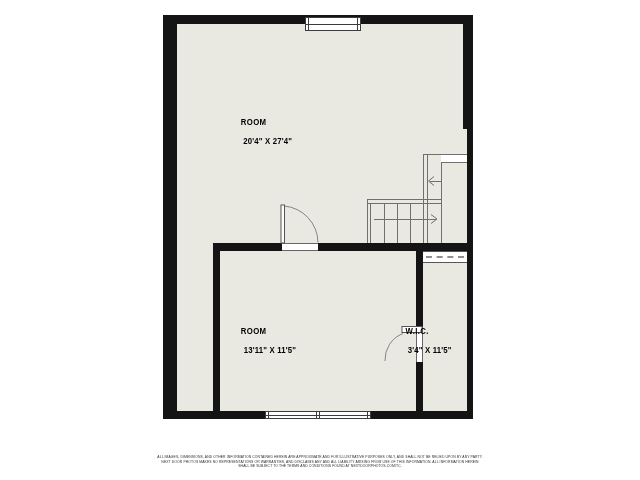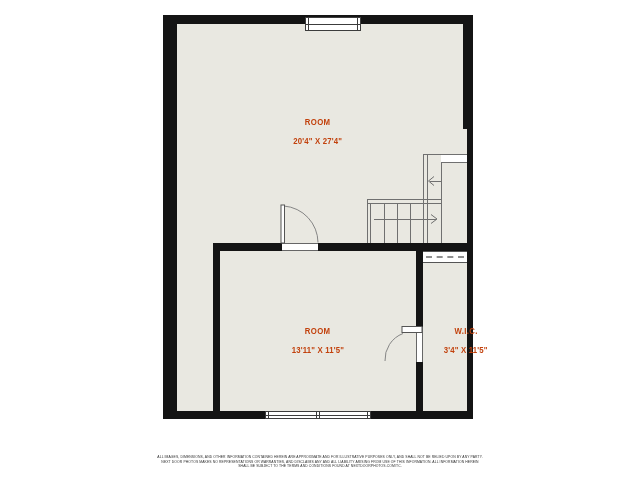--- a/index.html
+++ b/index.html
@@ -7,21 +7,21 @@
     position:relative;width:640px;height:480px;background:#ffffff;
     font-family:"Liberation Sans",sans-serif;overflow:hidden;
   }
   .floor{position:absolute;background:#e9e8e1;}
   .wall{position:absolute;background:#141414;}
   .gap-h{position:absolute;background:#ffffff;border-top:1px solid #666;border-bottom:1px solid #666;box-sizing:border-box;}
   .gap-v{position:absolute;background:#ffffff;border-left:1px solid #666;border-right:1px solid #666;box-sizing:border-box;}
   .opening{position:absolute;background:#ffffff;border-top:1px solid #555;border-bottom:1px solid #555;box-sizing:border-box;}
   .opening .dash{height:0;border-top:2px dashed #8f8f8f;margin:4px 3px 0 3px;}
   svg.overlay{position:absolute;left:0;top:0;}
-  .label-group{position:absolute;text-align:center;color:#c2410c;}
+  .label-group{position:absolute;color:#000000;}
   .room-name{font-size:9.5px;font-weight:bold;letter-spacing:.4px;line-height:10px;display:inline-block;transform:scaleX(.82);}
   .room-dims{font-size:9.5px;font-weight:bold;letter-spacing:.2px;line-height:10px;margin-top:7px;}
   .room-dims span{display:inline-block;transform:scaleX(.82);}
   .disclaimer{position:absolute;left:0;top:455px;width:640px;text-align:center;color:#2e2e2e;}
   .disclaimer div{font-size:3.4px;line-height:4.7px;letter-spacing:.1px;}
 </style>
 </head>
 <body>
 
 <div id="stage">
@@ -102,21 +102,21 @@
   <div class="label-group" style="left:238px;top:111px;width:160px;">
     <span class="room-name">ROOM</span>
     <div class="room-dims"><span>20'4" X 27'4"</span></div>
   </div>
 
   <div class="label-group" style="left:238px;top:320px;width:160px;">
     <span class="room-name">ROOM</span>
     <div class="room-dims"><span>13'11" X 11'5"</span></div>
   </div>
 
-  <div class="label-group" style="left:424px;top:320px;width:84px;">
+  <div class="label-group" style="left:403px;top:320px;width:84px;">
     <span class="room-name">W.I.C.</span>
     <div class="room-dims"><span>3'4" X 11'5"</span></div>
   </div>
 
   <div class="disclaimer">
     <div>ALL IMAGES, DIMENSIONS, AND OTHER INFORMATION CONTAINED HEREIN ARE APPROXIMATE AND FOR ILLUSTRATIVE PURPOSES ONLY, AND SHALL NOT BE RELIED UPON BY ANY PARTY.</div>
     <div>NEXT DOOR PHOTOS MAKES NO REPRESENTATIONS OR WARRANTIES, AND DISCLAIMS ANY AND ALL LIABILITY ARISING FROM USE OF THIS INFORMATION. ALL INFORMATION HEREIN</div>
     <div>SHALL BE SUBJECT TO THE TERMS AND CONDITIONS FOUND AT NEXTDOORPHOTOS.COM/TC.</div>
   </div>
 

